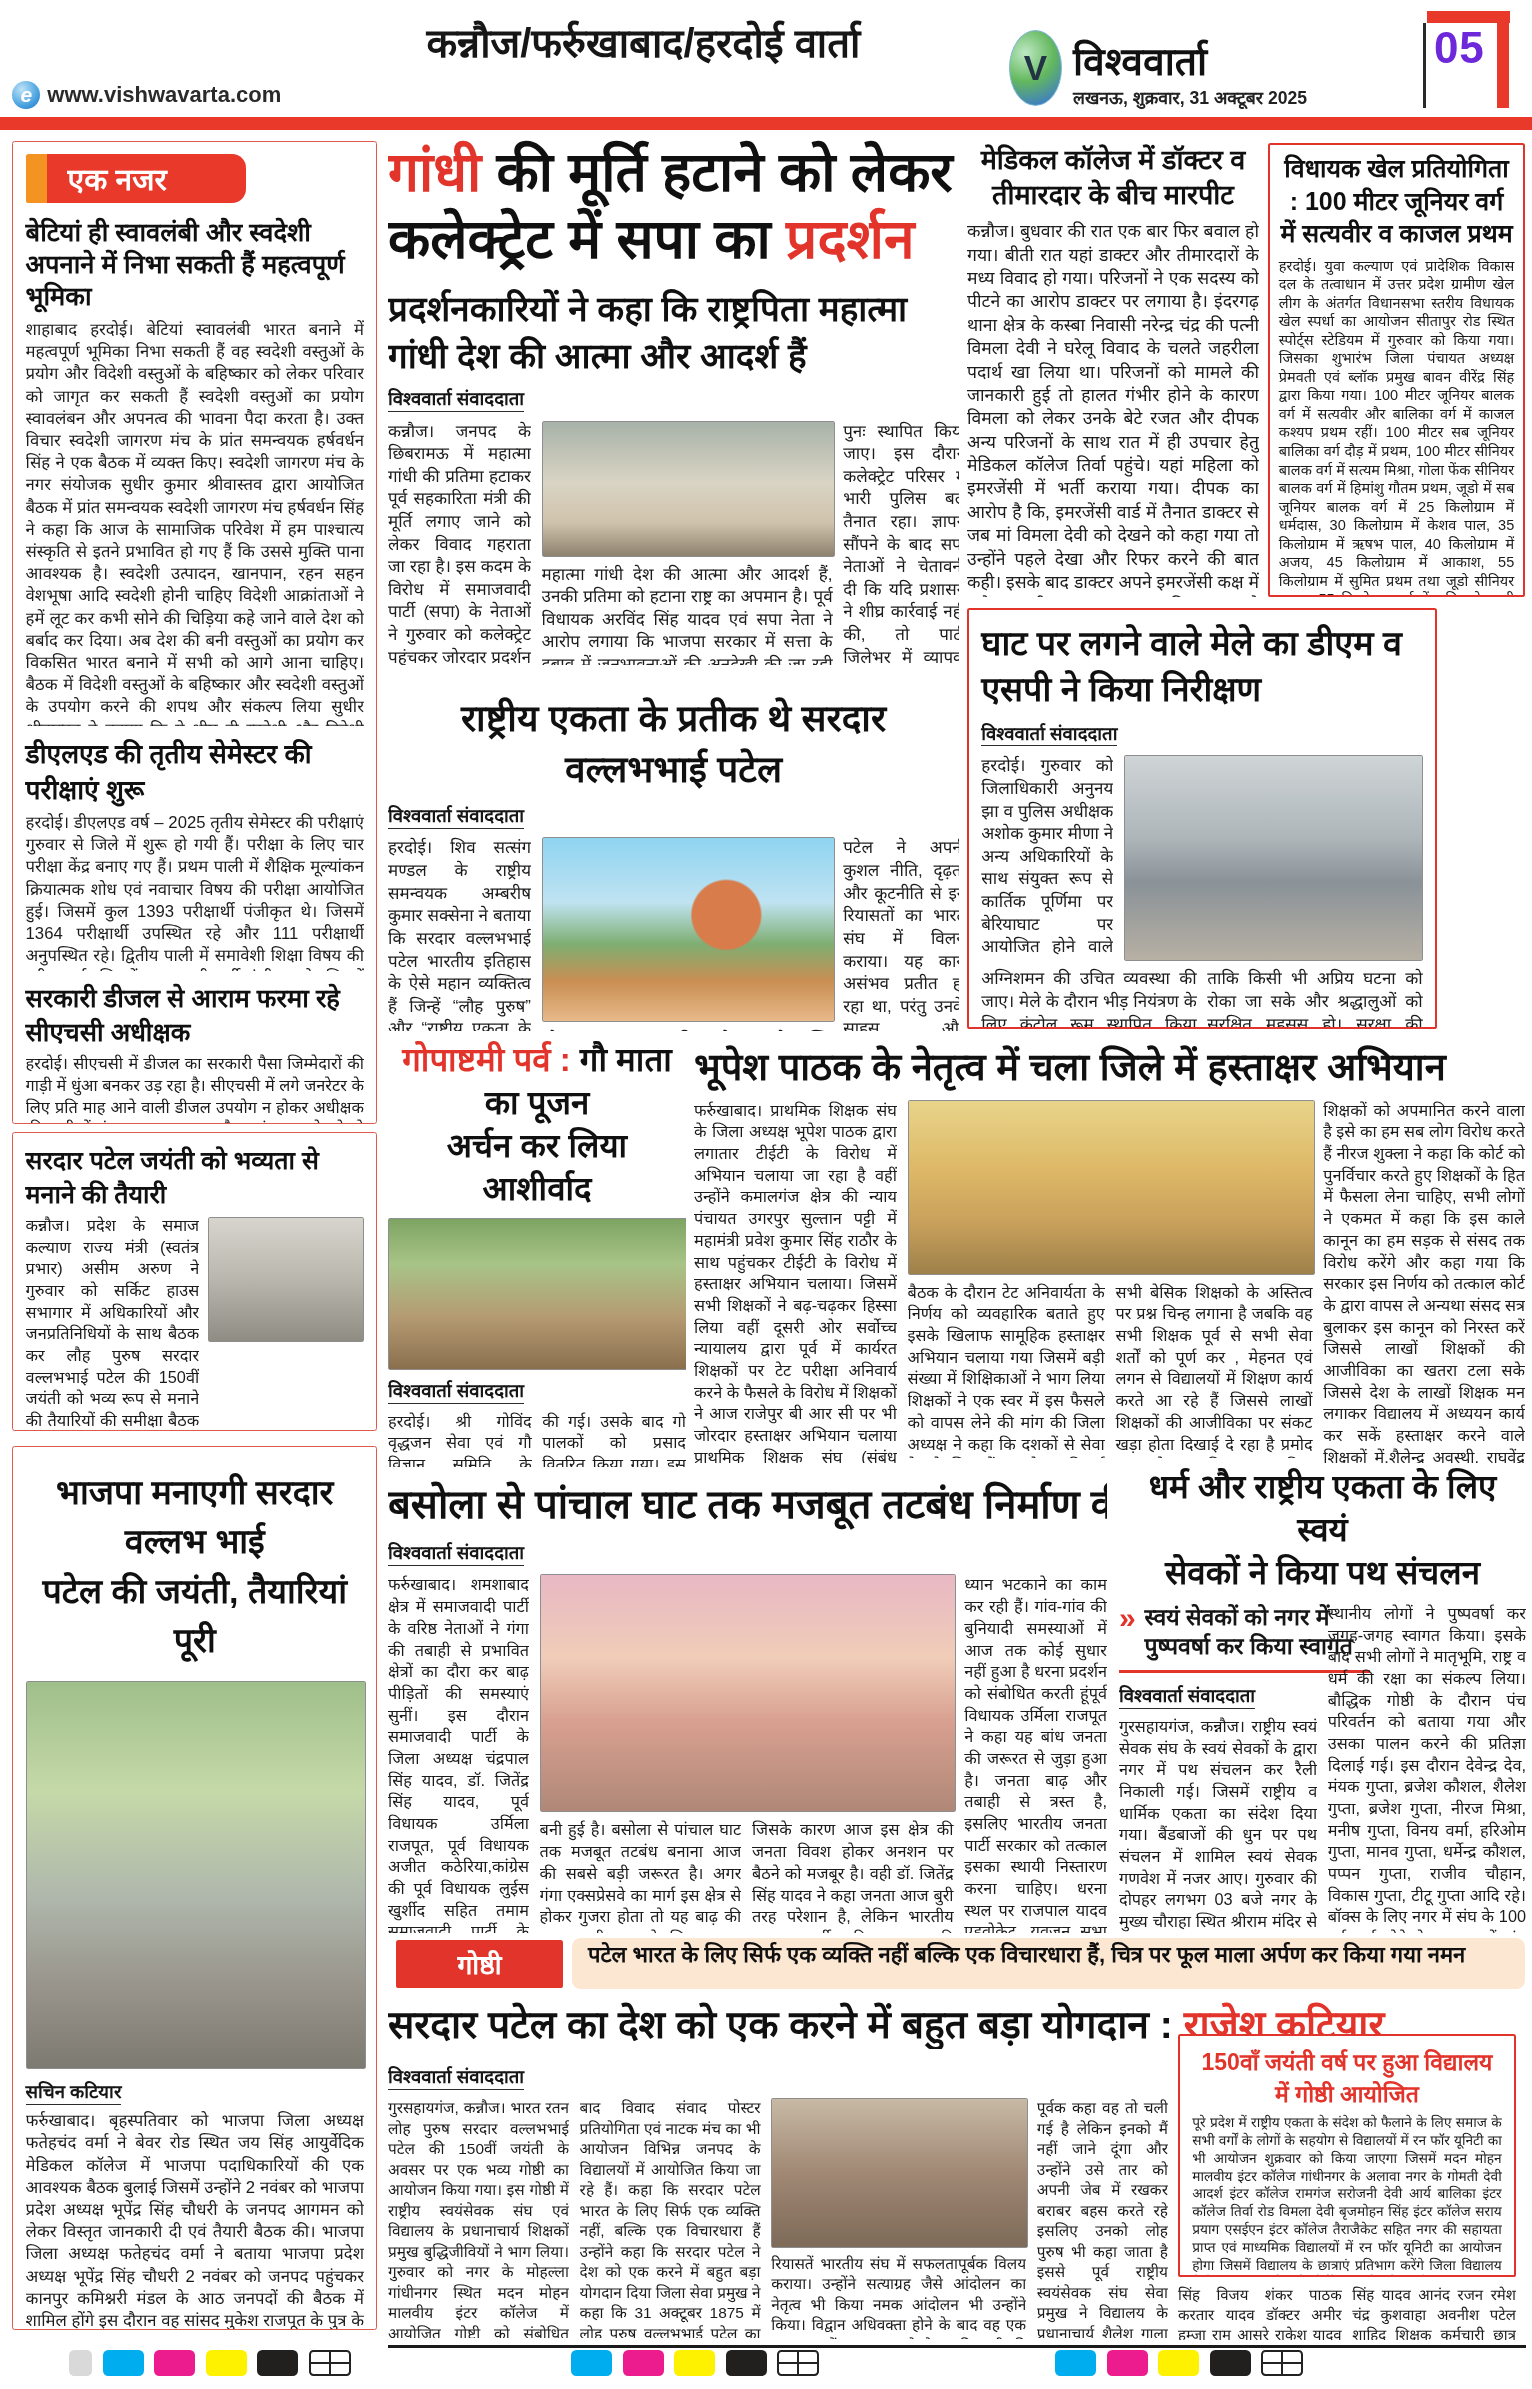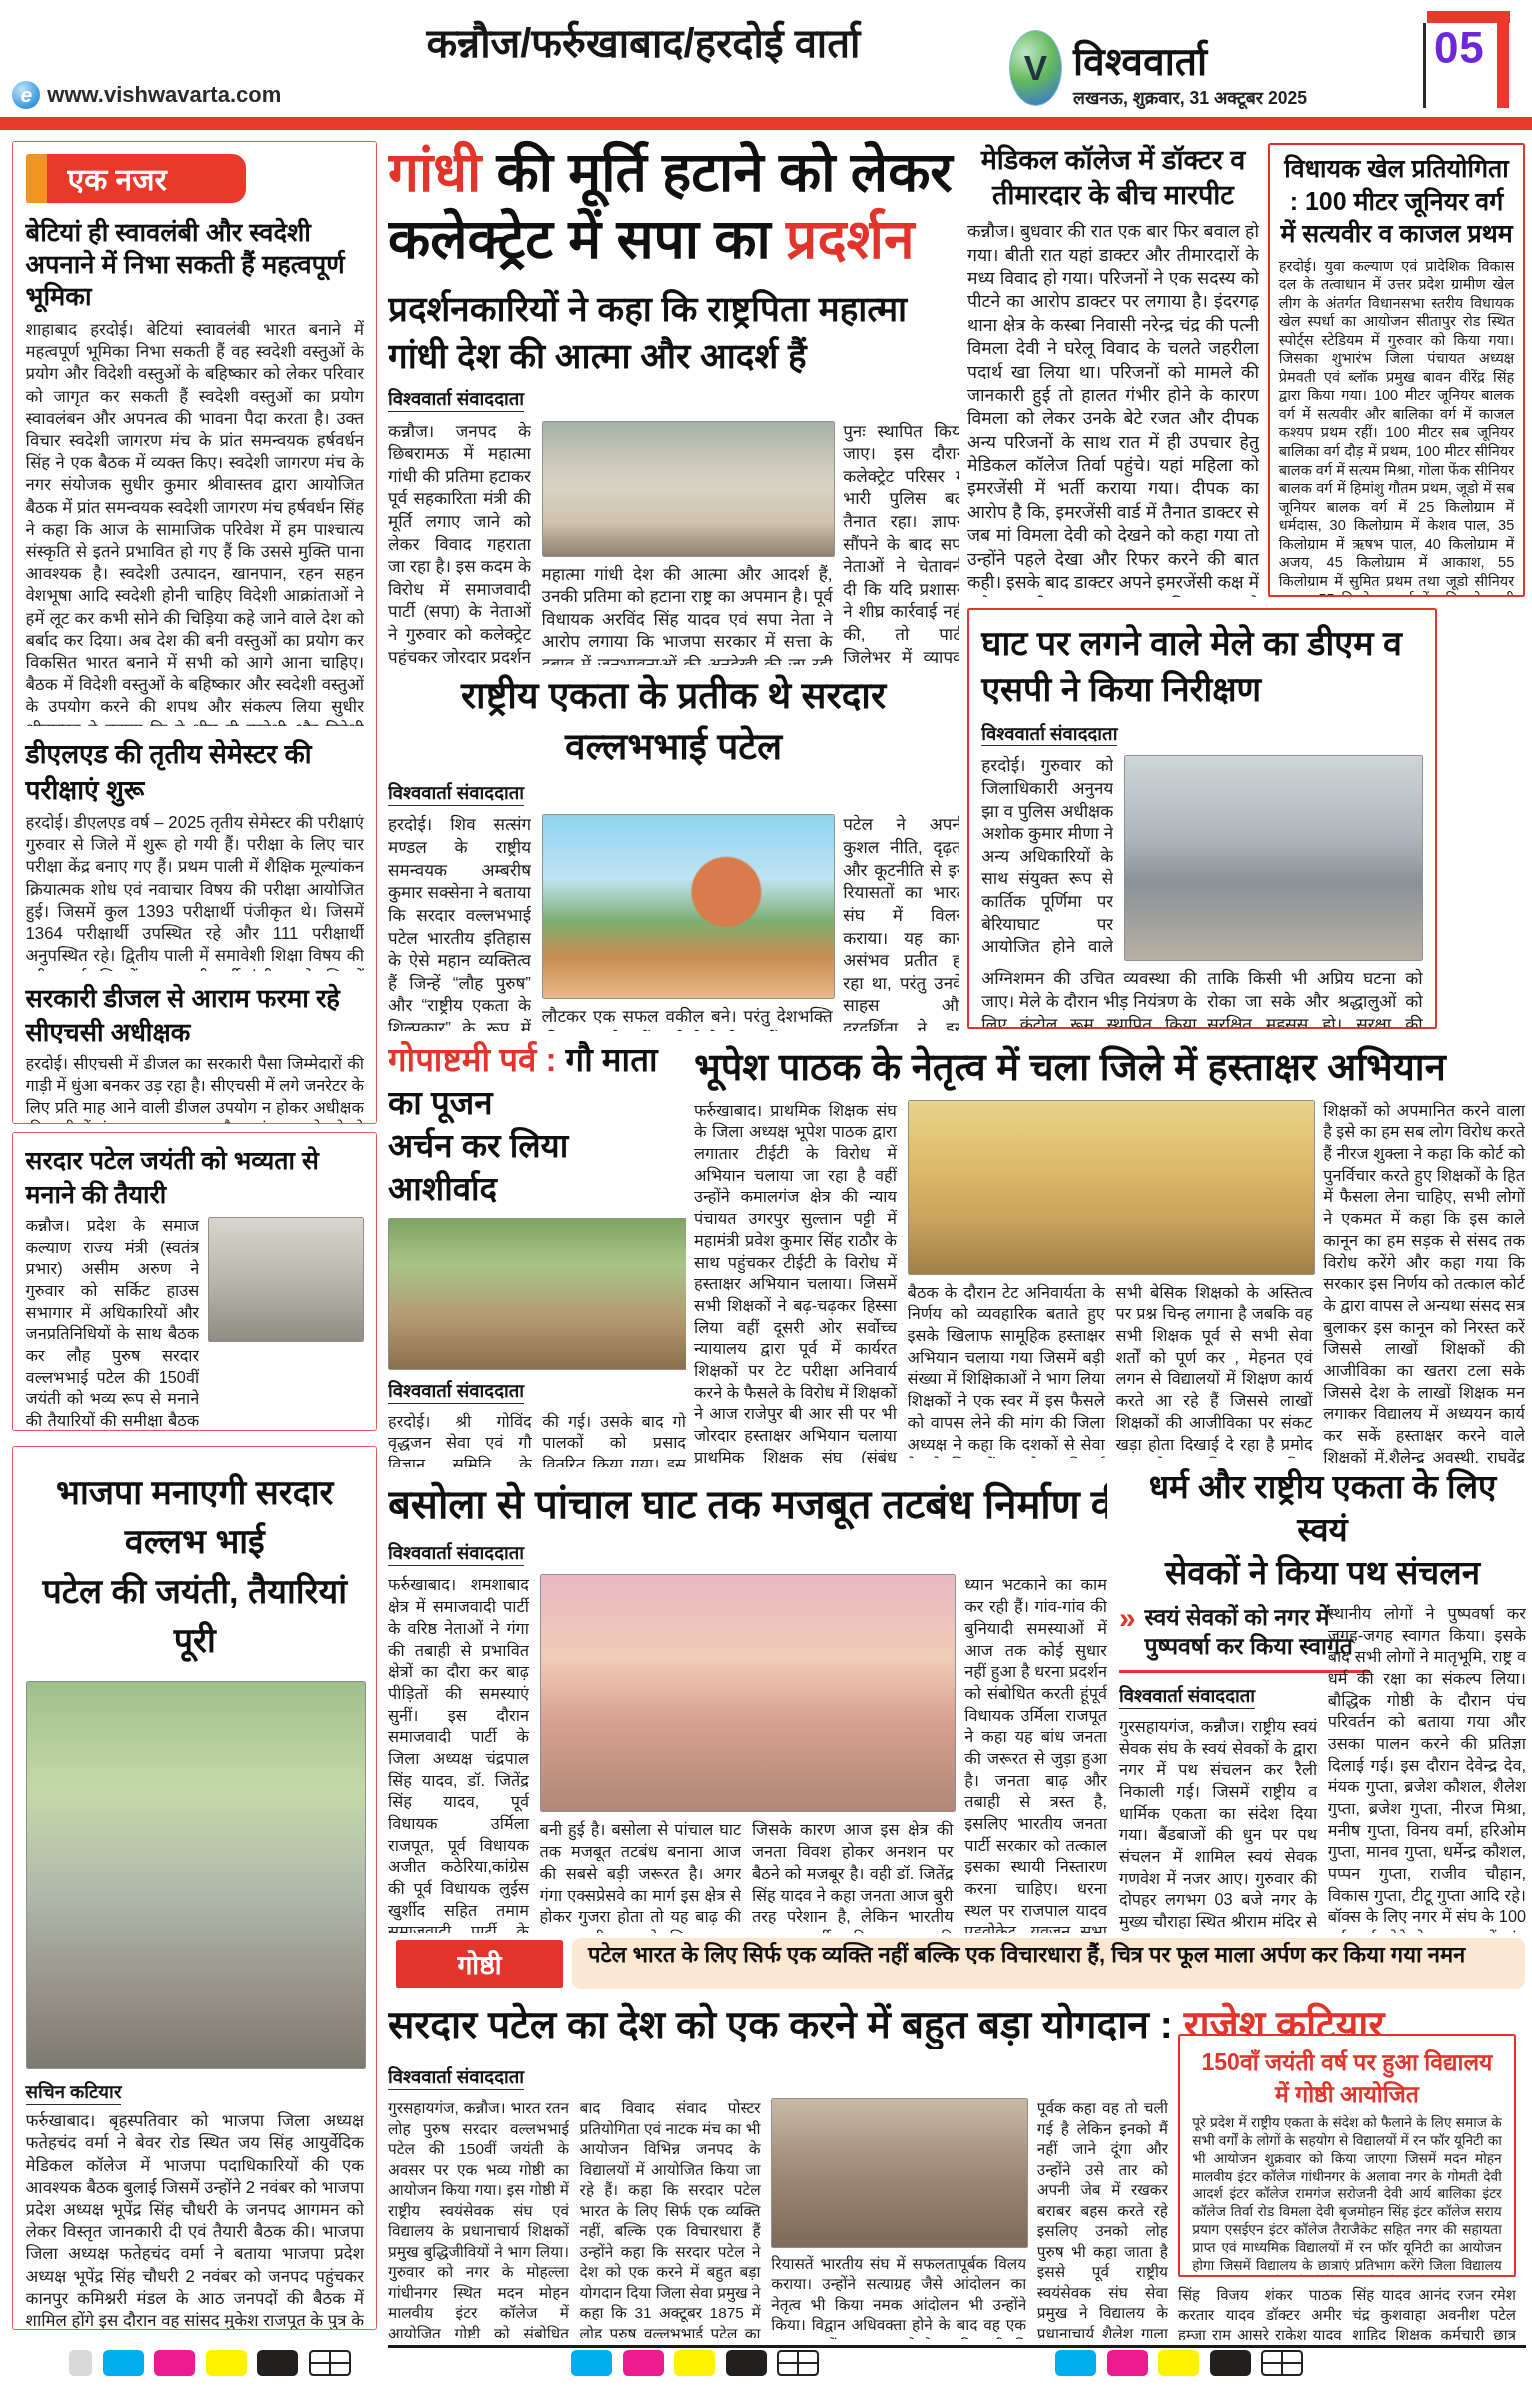--- a/index.html
+++ b/index.html
@@ -93,21 +93,21 @@
         <div class="photo" style="width:100%;height:134px;background:linear-gradient(180deg,#a8b2a8,#d9d4c4 45%,#cfc3ac 75%,#8e8270);"></div>
         <div class="row">
           <p class="bd col" style="height:181px;">महात्मा गांधी देश की आत्मा और आदर्श हैं, उनकी प्रतिमा को हटाना राष्ट्र का अपमान है। पूर्व विधायक अरविंद सिंह यादव एवं सपा नेता ने आरोप लगाया कि भाजपा सरकार में सत्ता के दबाव में जनभावनाओं की अनदेखी की जा रही है। उन्होंने मांग की कि हटाई गई गांधी प्रतिमा को तत्काल</p>
         </div>
       </div>
       <p class="bd col" style="flex:0 0 123px;height:328px;">पुनः स्थापित किया जाए। इस दौरान कलेक्ट्रेट परिसर में भारी पुलिस बल तैनात रहा। ज्ञापन सौंपने के बाद सपा नेताओं ने चेतावनी दी कि यदि प्रशासन ने शीघ्र कार्रवाई नहीं की, तो पार्टी जिलेभर में व्यापक आंदोलन करेगी। इस पूरे प्रकरण को लेकर क्षेत्र में राजनीतिक माहौल गर्म हो गया है।</p>
     </div>
   </section>
 
   <section class="abs" style="left:388px;top:668px;width:571px;height:363px;overflow:hidden;">
-    <h1 class="hl" style="font-size:37px;text-align:center;margin-bottom:7px;">राष्ट्रीय एकता के प्रतीक थे सरदार वल्लभभाई पटेल</h1>
+    <h1 class="hl" style="font-size:37px;text-align:center;margin-bottom:7px;margin-top:23px;">राष्ट्रीय एकता के प्रतीक थे सरदार वल्लभभाई पटेल</h1>
     <div class="byline">विश्ववार्ता संवाददाता</div>
     <div class="row" style="margin-top:3.5px;">
       <p class="bd col" style="flex:0 0 143px;height:291px;">हरदोई। शिव सत्संग मण्डल के राष्ट्रीय समन्वयक अम्बरीष कुमार सक्सेना ने बताया कि सरदार वल्लभभाई पटेल भारतीय इतिहास के ऐसे महान व्यक्तित्व हैं जिन्हें “लौह पुरुष” और “राष्ट्रीय एकता के शिल्पकार” के रूप में जाना जाता है। उन्होंने स्वतंत्रता संग्राम में महत्वपूर्ण भूमिका निभाई और आज़ाद भारत के निर्माण में अमूल्य योगदान दिया। सरदार पटेल का जन्म 31 अक्टूबर 1875 को गुजरात के नाडियाड नामक स्थान पर हुआ था। उनके पिता झवेरभाई पटेल एक साधारण किसान थे और माता लाडबाई धार्मिक विचारों वाली थीं। बचपन से ही सरदार पटेल में अनुशासन, आत्मविश्वास और दृढ़ निश्चय की भावना थी। उन्होंने वकालत की पढ़ाई इंग्लैंड से की और भारत</p>
       <div style="flex:0 0 291px;display:flex;flex-direction:column;gap:7px;">
         <div class="photo" style="width:100%;height:183px;background:radial-gradient(circle at 63% 42%,#d77c4a 0 16%,transparent 17%),linear-gradient(180deg,#8fd4f0,#bfe3f2 35%,#7fae72 58%,#c98e52 78%,#e8b98a);"></div>
         <p class="bd col" style="height:95px;">लौटकर एक सफल वकील बने। परंतु देशभक्ति की भावना ने उन्हें गांधीजी के नेतृत्व में स्वतंत्रता आंदोलन से जोड़ दिया। सरदार पटेल ने किसानों के अधिकारों के लिए खेड़ा सत्याग्रह और बारदोली सत्याग्रह का नेतृत्व किया। बारदोली आंदोलन की सफलता के बाद उन्हें “सरदार” की उपाधि दी गई। स्वतंत्रता प्राप्ति के बाद भारत में लगभग 562 रियासतें थीं। सरदार</p>
       </div>
       <p class="bd col" style="flex:0 0 123px;height:291px;">पटेल ने अपनी कुशल नीति, दृढ़ता और कूटनीति से इन रियासतों का भारत संघ में विलय कराया। यह कार्य असंभव प्रतीत हो रहा था, परंतु उनके साहस और दूरदर्शिता ने इसे संभव बना दिया। इसी कारण उन्हें “भारत का बिस्मार्क” कहा जाता है। सरदार पटेल का पूरा जीवन अनुशासन,दृढ़ संकल्प और देश की एकता के लिए समर्पित रहा। उन्होंने देशहित को हमेशा सर्वोपरि माना। सरदार वल्लभभाई पटेल का जीवन हमें यह सिखाता है कि एकता में ही शक्ति है। वे सच्चे अर्थों में भारत की एकता, अखंडता और समरसता के प्रतीक हैं। उनका जीवन और विचार सदैव हमें प्रेरित करते रहेंगे।</p>
     </div>
   </section>
@@ -129,21 +129,21 @@
       <p class="bd col" style="flex:0 0 132px;height:204px;">हरदोई। गुरुवार को जिलाधिकारी अनुनय झा व पुलिस अधीक्षक अशोक कुमार मीणा ने अन्य अधिकारियों के साथ संयुक्त रूप से कार्तिक पूर्णिमा पर बेरियाघाट पर आयोजित होने वाले मेला मार्ग व घाट की तैयारियों के सम्बन्ध में निरीक्षण किया। जिलाधिकारी ने कहा कि मेला आयोजन स्थल पर पेयजल व शौचालय आदि की उचित व्यवस्था करायी जाए। पार्किंग की व्यवस्था उचित स्थान पर की जाए। एम्बुलेंस को तैनात रखा जाए।</p>
       <div class="photo" style="flex:1;height:204px;background:linear-gradient(180deg,#cfd4d6,#aeb6ba 40%,#8a9298 62%,#b7b0a4);"></div>
     </div>
     <div class="row" style="margin-top:7px;">
       <p class="bd col" style="height:106px;">अग्निशमन की उचित व्यवस्था की जाए। मेले के दौरान भीड़ नियंत्रण के लिए कंट्रोल रूम स्थापित किया जाये। पुलिस अधीक्षक अशोक कुमार मीणा ने सुरक्षा व्यवस्था की समीक्षा करते हुए घाट पर पर्याप्त पुलिस बल तैनात करने के निर्देश दिए। उन्होंने कहा कि पुलिस टीमें लगातार गश्त करती रहें,</p>
       <p class="bd col" style="height:106px;">ताकि किसी भी अप्रिय घटना को रोका जा सके और श्रद्धालुओं को सुरक्षित महसूस हो। सुरक्षा की पर्याप्त व्यवस्था रखी जाए। पर्याप्त संख्या में गोताखोरों की व्यवस्था की जाए। कार्यक्रम स्थल पर प्रकाश आदि की व्यवस्था की जाए। सफाई की उचित व्यवस्था की जाए। इस अवसर पर अपर जिलाधिकारी प्रियंका सिंह, व अन्य संबंधित अधिकारी उपस्थित रहे।</p>
     </div>
   </section>
 
   <section class="abs" style="left:388px;top:1039px;width:298px;height:428px;overflow:hidden;">
-    <h1 class="hl" style="font-size:33px;text-align:left;line-height:1.3;">
+    <h1 class="hl" style="font-size:33px;text-align:center;line-height:1.3;">
       <span class="red">गोपाष्टमी पर्व :</span><span> गौ माता का पूजन</span><br>
       <span>अर्चन कर लिया आशीर्वाद</span>
     </h1>
     <div class="photo" style="width:100%;height:150px;margin:7px 0 5.3px 0;background:linear-gradient(180deg,#7da463,#a8c487 30%,#b59b72 65%,#8a6f4e);"></div>
     <div class="byline">विश्ववार्ता संवाददाता</div>
     <div class="row" style="margin-top:1.8px;">
       <p class="bd col" style="height:181px;font-size:16.3px;">हरदोई। श्री गोविंद वृद्धजन सेवा एवं गौ विज्ञान समिति के तत्वाधान में गुरुवार को लखनऊ रोड स्थित नयागांव मुबारकपुर गौशाला में गोपाष्टमी का महापर्व मनाया गया। समिति के उप प्रबंधक सोनू गुप्ता ने बताया कि सर्वप्रथम गौ पूजन हुआ। गायों का सभी संस्था के पदाधिकारियों ने माल्यार्पण किया। उसके उपरांत गायों को हरा चारा खिलाया गया। गायों की सेवा</p>
       <p class="bd col" style="height:181px;font-size:16.3px;">की गई। उसके बाद गो पालकों को प्रसाद वितरित किया गया। इस मौके पर संस्था के अध्यक्ष गोविंद गुप्ता, महिला अध्यक्ष विनीत पांडे, उपाध्यक्ष अनीता मिश्रा, कोषाध्यक्ष आनंद पांडे, मीडिया प्रभारी कंचन गुप्ता, वरिष्ठ सदस्य रमेश चंद्र गुप्ता, अजय अवस्थी, शेषनाथ अवस्थी, गौशाला मैनेजर अरुण कुमार सहित अन्य लोग मौजूद रहे।</p>
     </div>
   </section>

